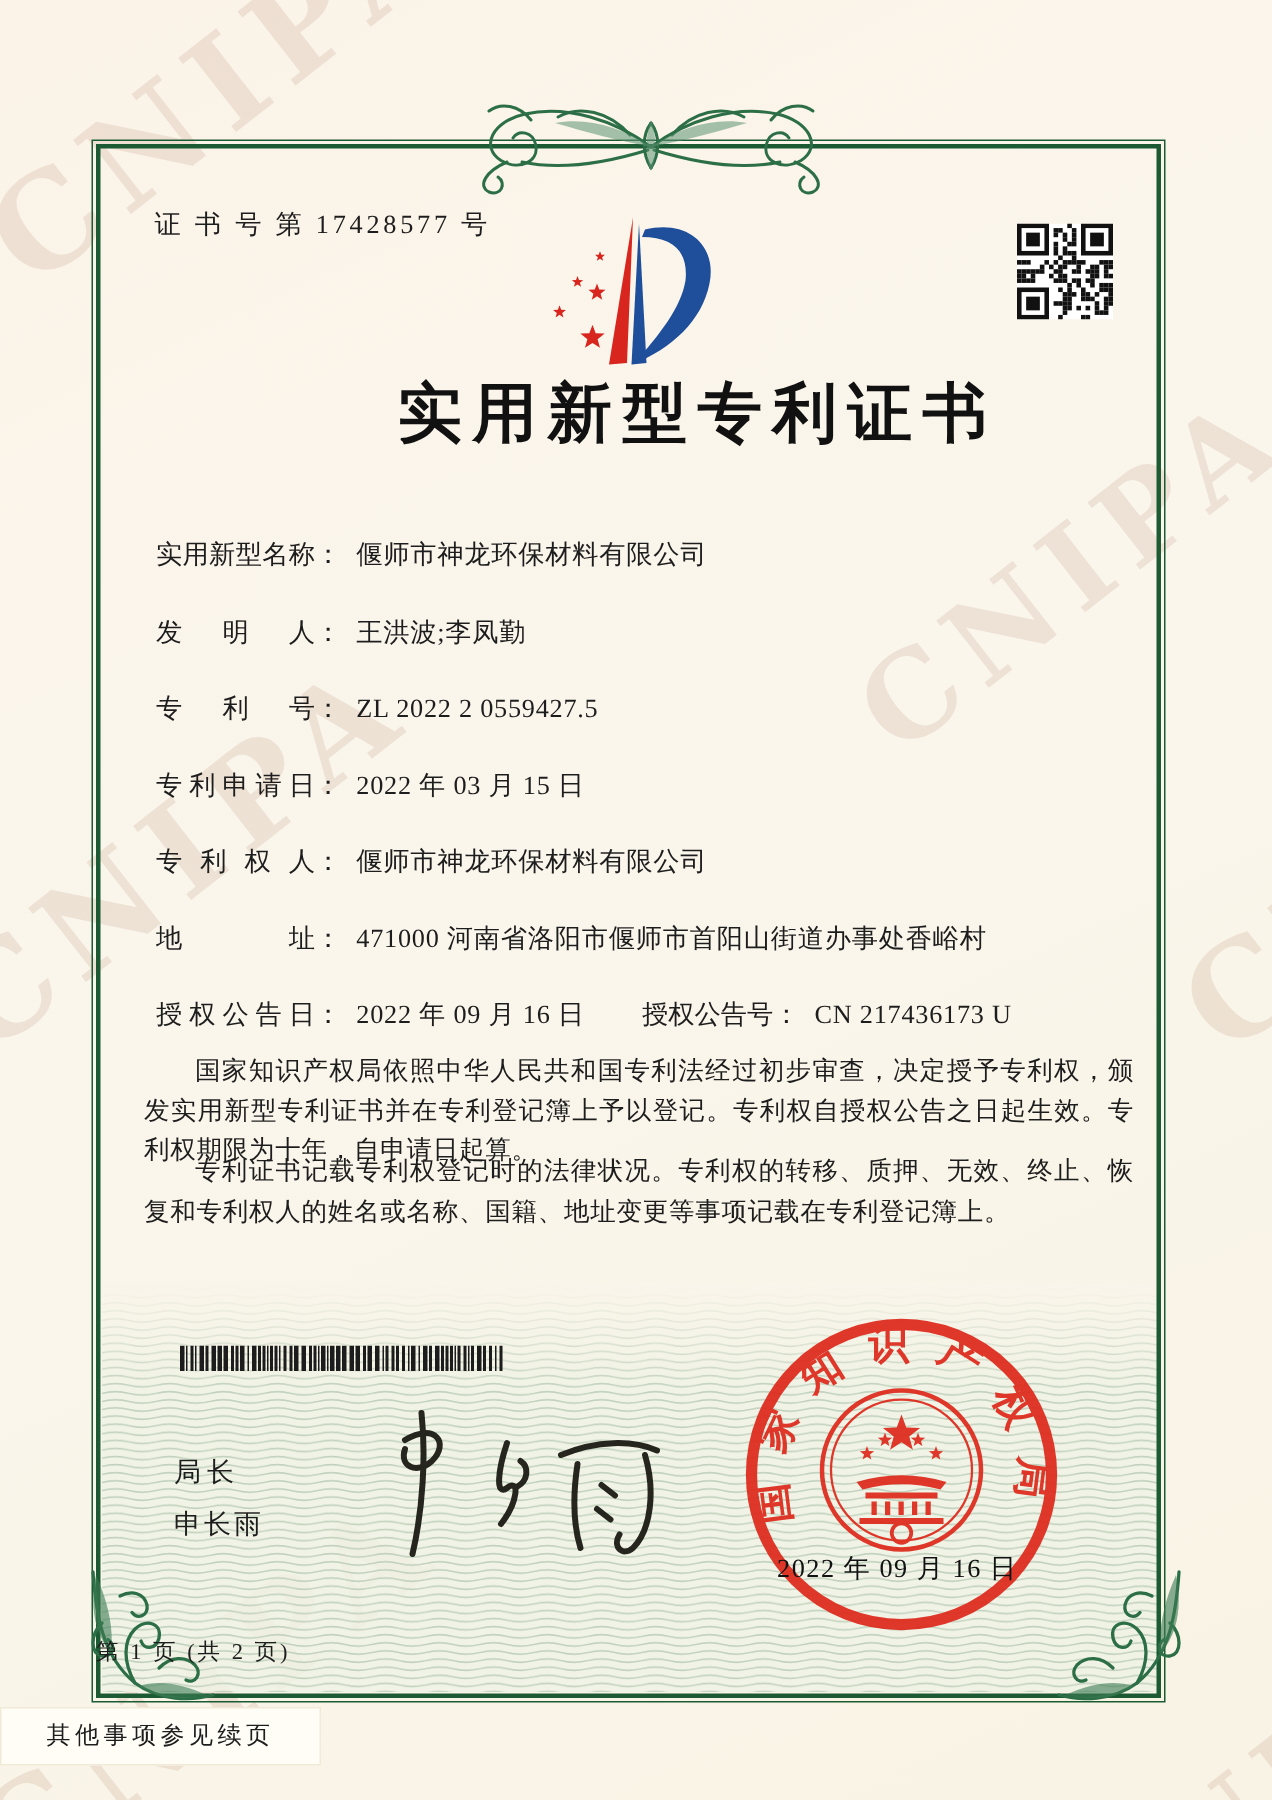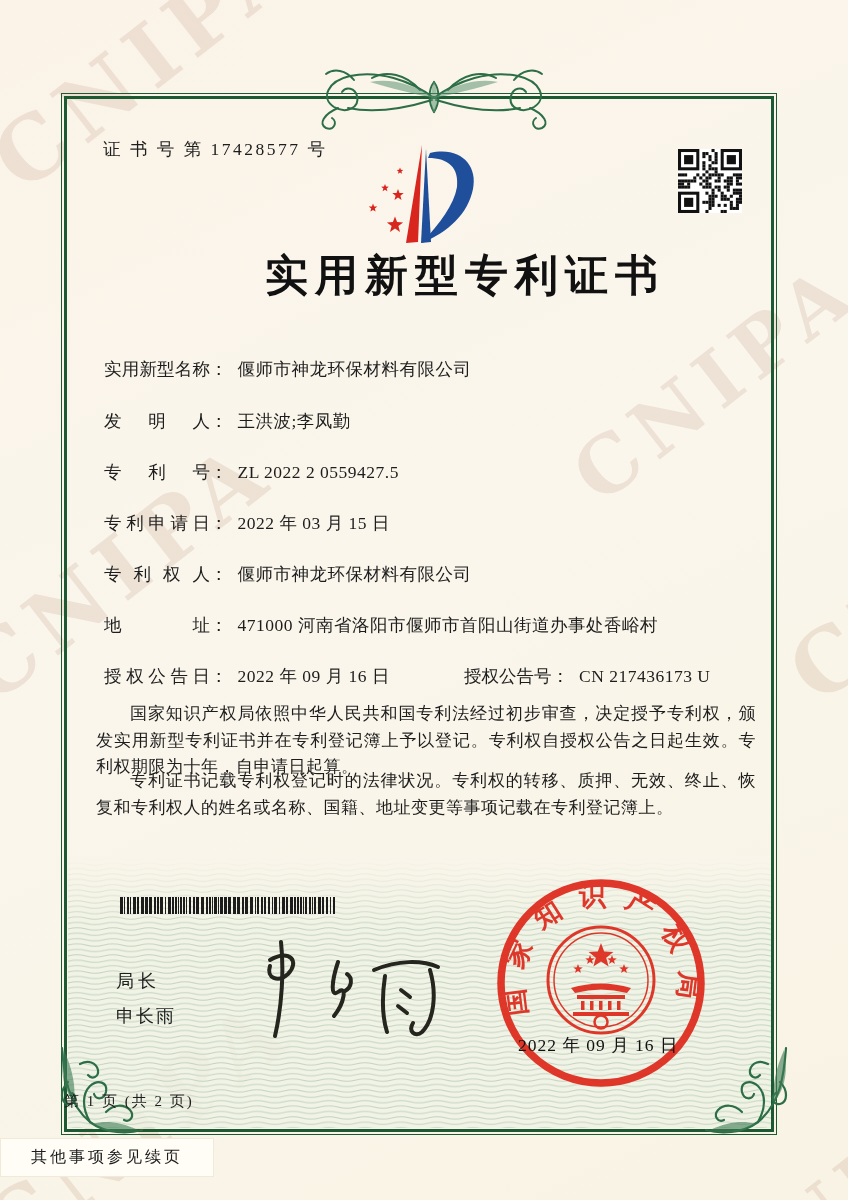--- a/index.html
+++ b/index.html
@@ -31,21 +31,21 @@
   .logo{position:absolute;left:360px;top:143px;width:124px;height:104px;}
   .qr{position:absolute;left:678px;top:149px;width:64px;height:64px;}
   .title{
     position:absolute;left:64px;top:247px;width:712px;text-align:center;
     font-size:43px;font-weight:700;letter-spacing:7px;color:#111;margin-left:45px;
   }
   .field{position:absolute;left:104px;font-size:17.5px;white-space:nowrap;}
   .flabel{display:inline-block;width:106px;text-align:justify;text-align-last:justify;}
   .fcolon{display:inline-block;margin-right:10px;}
   .fvalue{letter-spacing:0.5px;}
-  .field2{position:absolute;left:464px;font-size:17.5px;white-space:nowrap;}
+  .field2{position:absolute;left:428px;font-size:17.5px;white-space:nowrap;}
   .body-text{
     position:absolute;left:96px;width:660px;font-size:17px;line-height:26.5px;
     text-indent:2em;letter-spacing:0.5px;text-align:justify;
   }
   .barcode{position:absolute;left:120px;top:897px;width:220px;height:17px;}
   .director-title{position:absolute;left:116px;top:969px;font-size:18px;letter-spacing:4px;}
   .director-name{position:absolute;left:116px;top:1004px;font-size:18px;letter-spacing:2px;}
   .signature{position:absolute;left:246px;top:936px;width:205px;height:108px;}
   .seal{position:absolute;left:494px;top:876px;width:214px;height:214px;}
   .seal-date{position:absolute;left:518px;top:1033px;font-size:17.5px;letter-spacing:1px;color:#111;}

